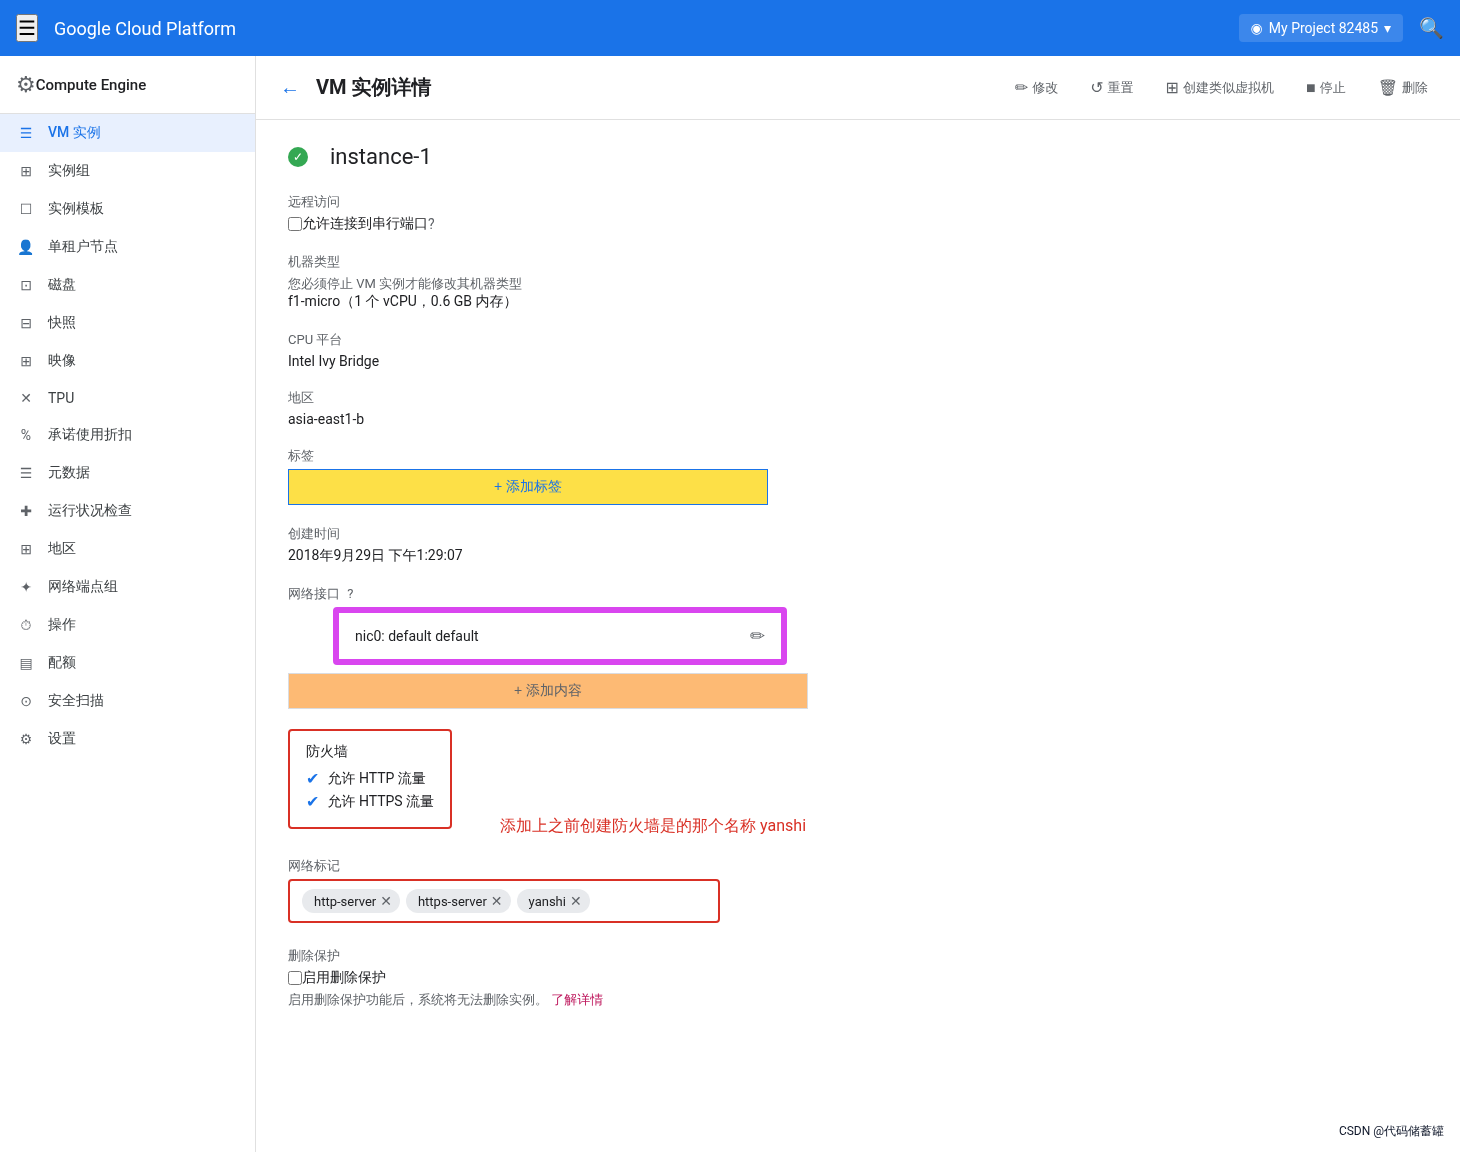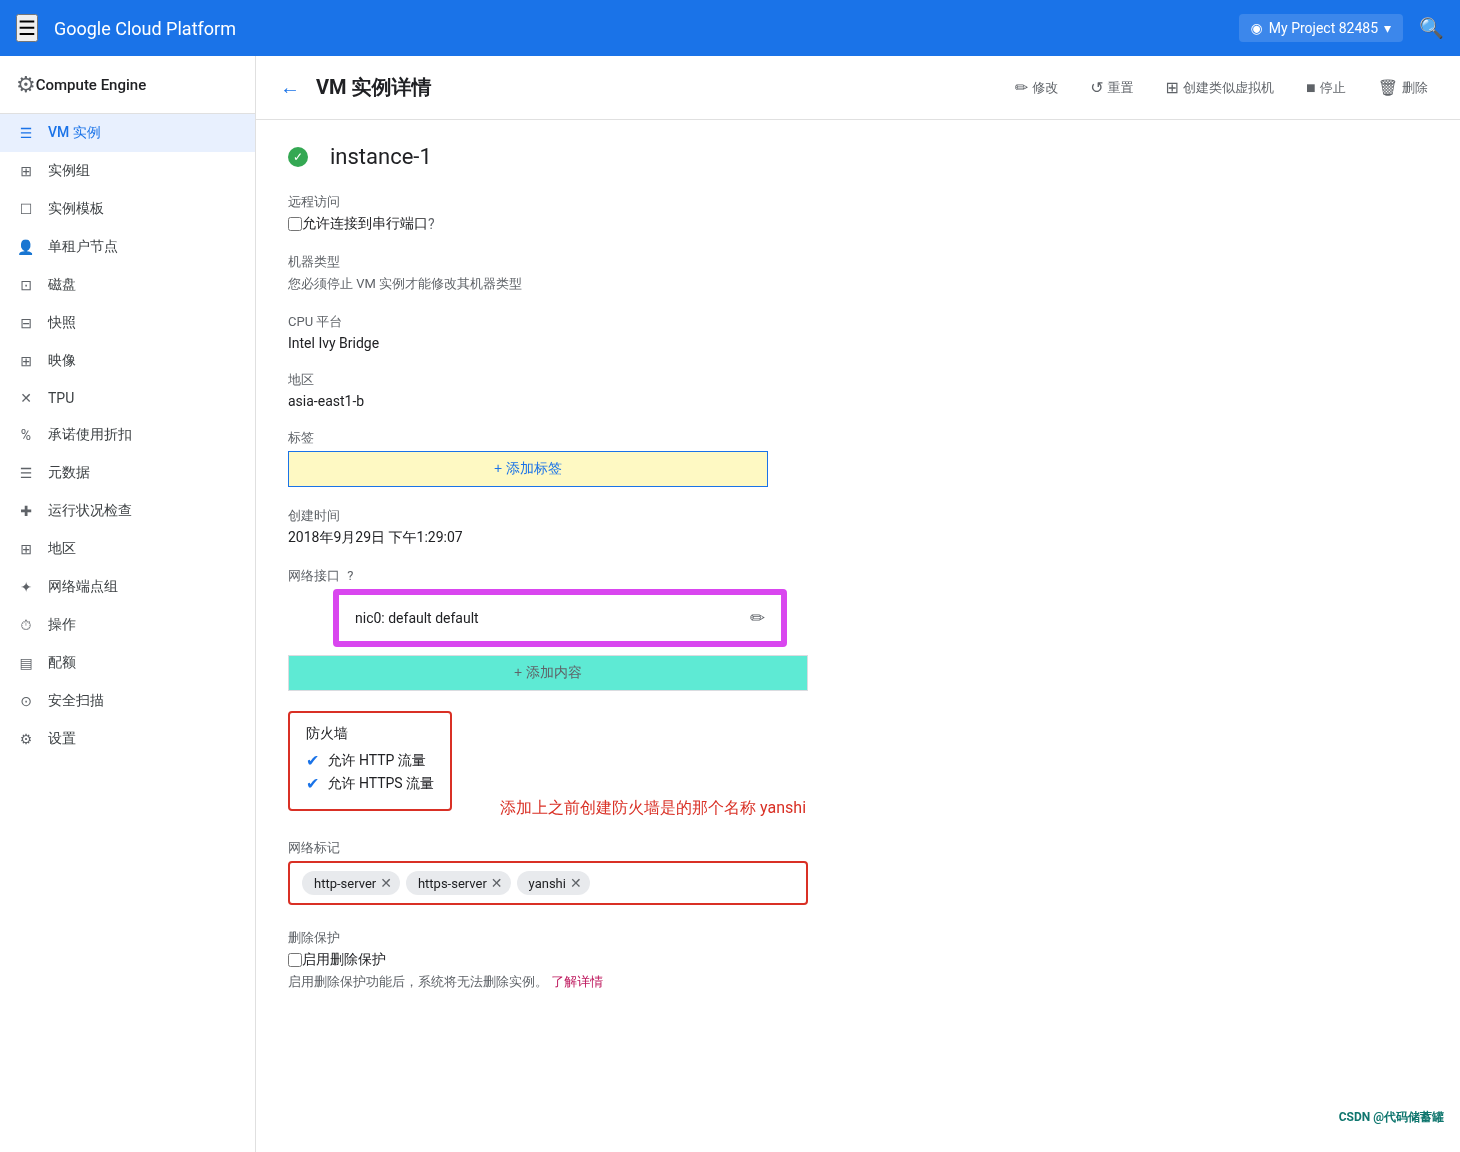--- a/index.html
+++ b/index.html
@@ -160,21 +160,21 @@
       margin-bottom: 4px;
     }
     .checkbox-row input[type="checkbox"] { width: 14px; height: 14px; }
 
     
     .tag-btn {
       display: flex; align-items: flex-end; justify-content: center;
       gap: 6px;
       border: 1px solid #1a73e8;
       color: #1a73e8;
-      background: #fef9c3;
+      background: #fde047;
       padding: 8px 16px;
       width: 480px;
       cursor: pointer;
       font-size: 14px;
     }
 
     
     .nic-box {
       border: 6px solid #d946ef;
       border-radius: 4px;
@@ -186,21 +186,21 @@
       margin-bottom: 8px;
       margin-left: 45px;
     }
     .nic-edit { background: none; border: none; cursor: pointer; color: #5f6368; font-size: 18px; }
 
     .add-content-btn {
       display: flex; align-items: center; justify-content: center;
       gap: 6px;
       border: 1px solid #dadce0;
       color: #5f6368;
-      background: #5eead4;
+      background: #fdba74;
       padding: 8px 16px;
       width: 520px;
       cursor: pointer;
       font-size: 14px;
     }
 
     
     .firewall-box {
       border: 2px solid #d93025;
       border-radius: 4px;
@@ -227,21 +227,21 @@
       display: inline-block;
       vertical-align: middle;
     }
 
     
     .net-tags-section { margin-top: 20px; }
     .tags-input-box {
       border: 1px solid #dadce0;
       border-radius: 4px;
       padding: 8px 12px;
-      width: 520px;
+      width: 432px;
       display: flex;
       align-items: center;
       flex-wrap: wrap;
       gap: 6px;
       min-height: 44px;
     }
     .tags-input-box.highlighted {
       border: 2px solid #d93025;
     }
     .tag-chip {
@@ -257,22 +257,22 @@
       color: #5f6368;
       display: flex; align-items: center;
     }
 
     
     .delete-section { margin-top: 24px; }
 
     
     .footer-watermark {
       position: fixed;
-      bottom: 26px; right: 16px;
-      font-size: 12px; color: #0f766e; font-weight: bold;
+      bottom: 12px; right: 16px;
+      font-size: 12px; color: #0f172a;
     }
   </style>
 </head>
 <body>
 
 <div class="top-nav">
   <button class="hamburger">☰</button>
   <span class="brand">Google Cloud Platform</span>
   <div class="project-selector">
     <span>◉</span>
@@ -404,20 +404,21 @@
         <div class="checkbox-row">
           <input type="checkbox" style="">
           <label>允许连接到串行端口</label>
           <span style="color:#5f6368; cursor:help;">?</span>
         </div>
       </div>
 
       <div class="section">
         <div class="section-label">机器类型</div>
         <div class="section-sub">您必须停止 VM 实例才能修改其机器类型</div>
+        <div class="section-value">f1-micro（1 个 vCPU，0.6 GB 内存）</div>
       </div>
 
       <div class="section">
         <div class="section-label">CPU 平台</div>
         <div class="section-value">Intel Ivy Bridge</div>
       </div>
 
       <div class="section">
         <div class="section-label">地区</div>
         <div class="section-value">asia-east1-b</div>

